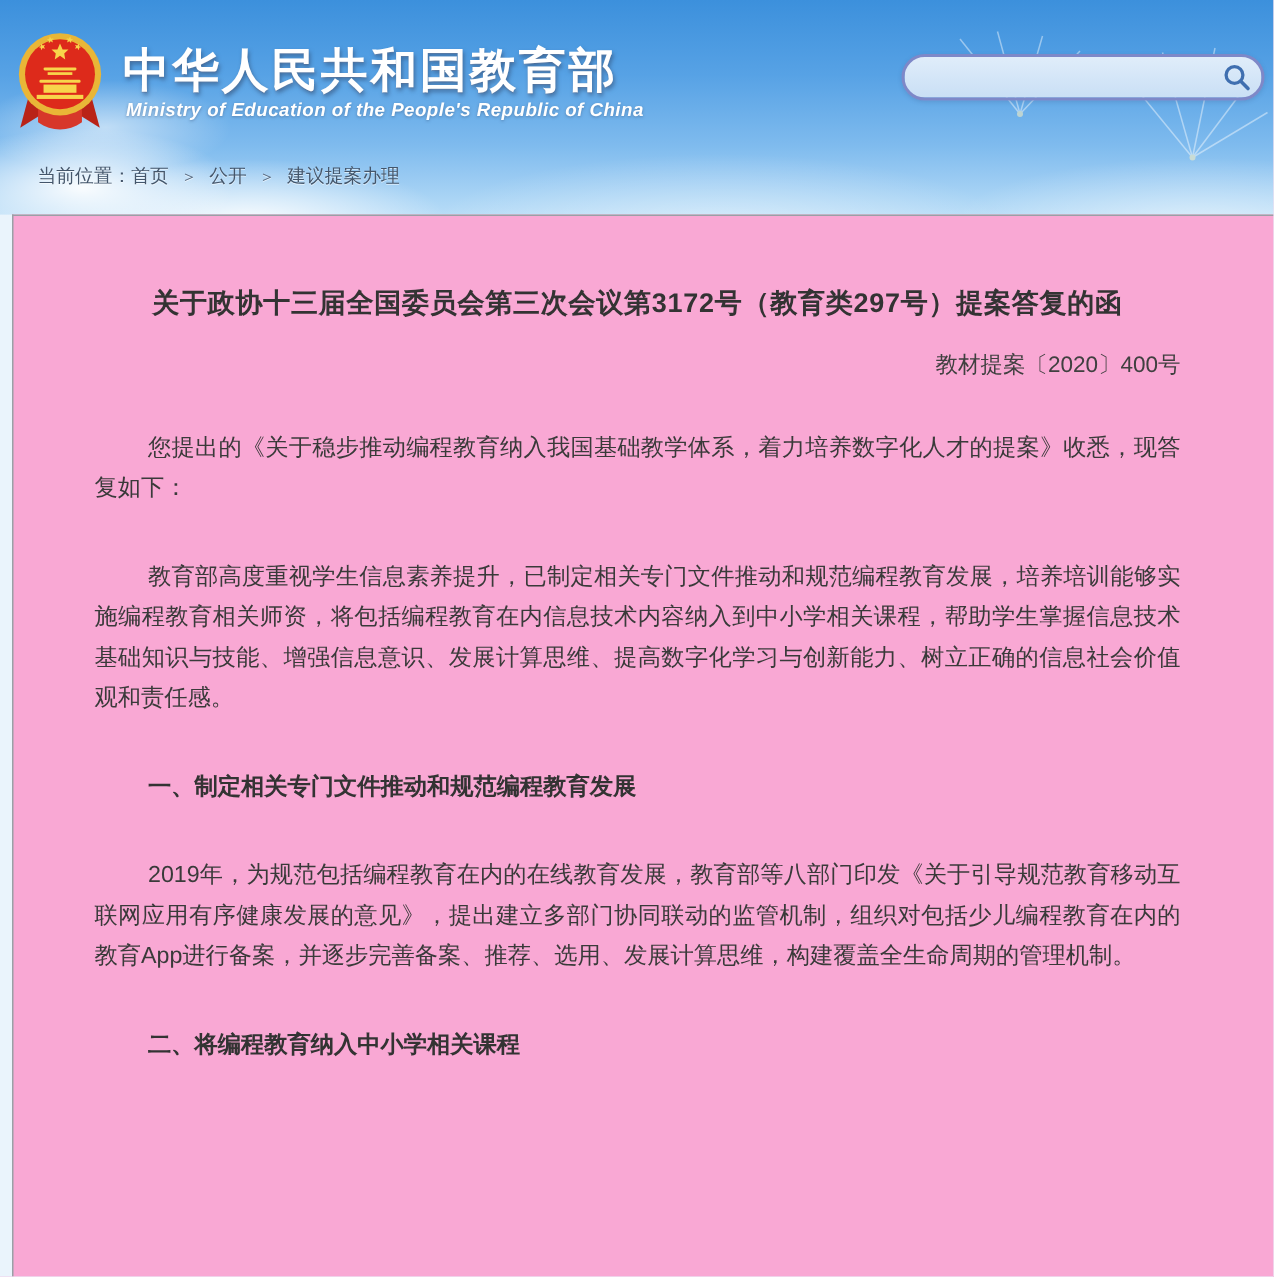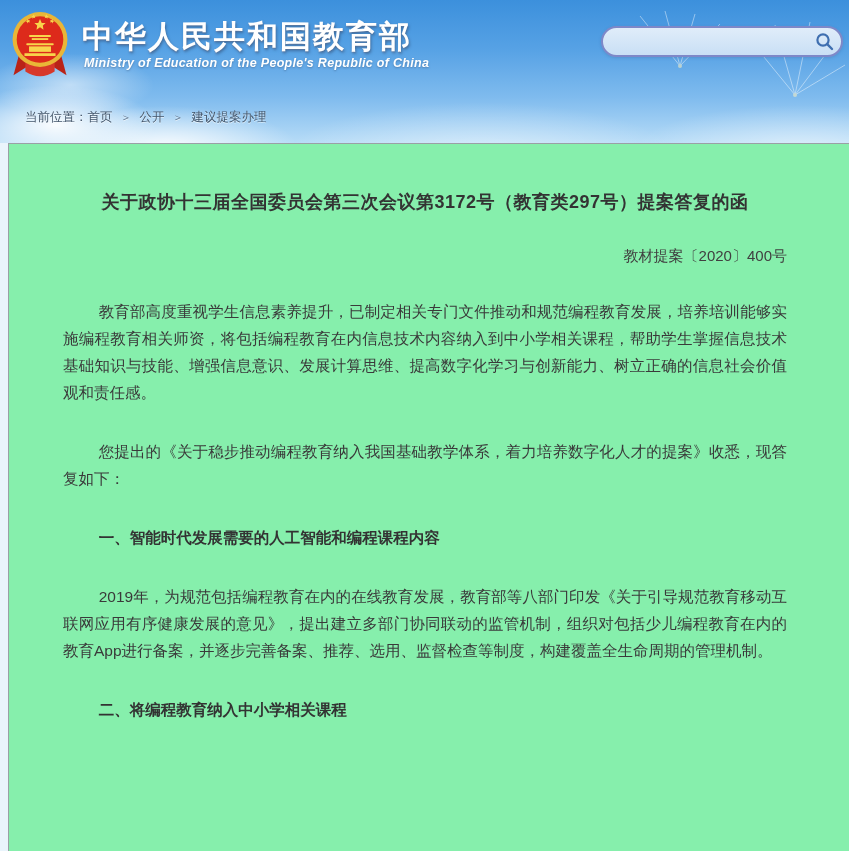--- a/index.html
+++ b/index.html
@@ -12,21 +12,21 @@
   .sky {
     position: relative; width: 849px; height: 143px;
     background:
       radial-gradient(ellipse 140px 55px at 55px 125px, rgba(255,255,255,.95), rgba(255,255,255,0) 72%),
       radial-gradient(ellipse 190px 60px at 165px 148px, rgba(255,255,255,.9), rgba(255,255,255,0) 70%),
       radial-gradient(ellipse 120px 45px at 70px 85px,  rgba(255,255,255,.55), rgba(255,255,255,0) 70%),
       radial-gradient(ellipse 260px 70px at 480px 155px, rgba(255,255,255,.45), rgba(255,255,255,0) 75%),
       radial-gradient(ellipse 220px 60px at 800px 150px, rgba(255,255,255,.5), rgba(255,255,255,0) 75%),
       linear-gradient(180deg, #3c90dc 0%, #57a2e5 35%, #7fbbee 68%, #b7dcf7 100%);
   }
-  .header-row { position: absolute; top: 4px; left: 0; width: 100%; height: 95px; padding-left: 12px; }
+  .header-row { position: absolute; top: 14px; left: 0; width: 100%; height: 95px; padding-left: 12px; }
   .emblem { position: absolute; left: 8px; top: 4px; width: 64px; height: 74px; }
   .site-title {
     position: absolute; left: 82px; top: 12px;
     font-size: 31px; font-weight: bold; color: #ffffff; letter-spacing: 2px;
     text-shadow: 1px 2px 3px rgba(50, 80, 120, 0.65), 0 1px 0 rgba(120,150,190,.8);
     white-space: nowrap;
   }
   .site-subtitle {
     position: absolute; left: 84px; top: 52px;
     font-size: 12.5px; font-weight: bold; color: #ffffff; letter-spacing: .3px;
@@ -58,31 +58,31 @@
     font-size: 12.5px; color: #44566b; text-shadow: 0 1px 0 rgba(255,255,255,.6);
     white-space: nowrap;
     font-family: Liberation Serif, serif;
   }
   .breadcrumb a { color: #44566b; text-decoration: none; cursor: pointer; }
   .breadcrumb .sep { margin: 0 8px; color: #5a6b80; font-size: 11px; }
   
   .card {
     position: relative; margin-left: 8px;
     width: 841px; height: 708px;
-    background: #86efac;
+    background: #f9a8d4;
     border-top: 1px solid #9aa0a6; border-left: 1px solid #9aa0a6;
     padding: 46px 62px 30px 54px;
     overflow: hidden;
   }
   .doc-title {
     text-align: center; font-size: 18px; font-weight: bold; color: #333333;
     letter-spacing: .5px;
   }
   .doc-number {
-    text-align: right; font-size: 15px; color: #404040; margin-top: 33px;
+    text-align: right; font-size: 15px; color: #404040; margin-top: 20px;
   }
   .doc-body { margin-top: 2px; }
   .doc-para, .doc-heading {
     font-size: 15.5px; color: #3a3a3a; line-height: 27px;
     text-indent: 2.3em; text-align: justify; margin-top: 32px;
   }
   .doc-heading { font-weight: bold; color: #333333; }
 </style>
 </head>
 <body>
@@ -148,19 +148,19 @@
 
   <div class="breadcrumb">
     <span>当前位置：</span><a>首页</a><span class="sep">＞</span><a>公开</a><span class="sep">＞</span><a>建议提案办理</a>
   </div>
 </div>
 
 <div class="card">
   <h1 class="doc-title">关于政协十三届全国委员会第三次会议第3172号（教育类297号）提案答复的函</h1>
   <div class="doc-number">教材提案〔2020〕400号</div>
   <div class="doc-body">
+      <p class="doc-para">您提出的《关于稳步推动编程教育纳入我国基础教学体系，着力培养数字化人才的提案》收悉，现答复如下：</p>
       <p class="doc-para">教育部高度重视学生信息素养提升，已制定相关专门文件推动和规范编程教育发展，培养培训能够实施编程教育相关师资，将包括编程教育在内信息技术内容纳入到中小学相关课程，帮助学生掌握信息技术基础知识与技能、增强信息意识、发展计算思维、提高数字化学习与创新能力、树立正确的信息社会价值观和责任感。</p>
-      <p class="doc-para">您提出的《关于稳步推动编程教育纳入我国基础教学体系，着力培养数字化人才的提案》收悉，现答复如下：</p>
-      <p class="doc-heading">一、智能时代发展需要的人工智能和编程课程内容</p>
-      <p class="doc-para">2019年，为规范包括编程教育在内的在线教育发展，教育部等八部门印发《关于引导规范教育移动互联网应用有序健康发展的意见》，提出建立多部门协同联动的监管机制，组织对包括少儿编程教育在内的教育App进行备案，并逐步完善备案、推荐、选用、监督检查等制度，构建覆盖全生命周期的管理机制。</p>
+      <p class="doc-heading">一、制定相关专门文件推动和规范编程教育发展</p>
+      <p class="doc-para">2019年，为规范包括编程教育在内的在线教育发展，教育部等八部门印发《关于引导规范教育移动互联网应用有序健康发展的意见》，提出建立多部门协同联动的监管机制，组织对包括少儿编程教育在内的教育App进行备案，并逐步完善备案、推荐、选用、发展计算思维，构建覆盖全生命周期的管理机制。</p>
       <p class="doc-heading">二、将编程教育纳入中小学相关课程</p>
     </div>
 </div>
 
 </body></html>

